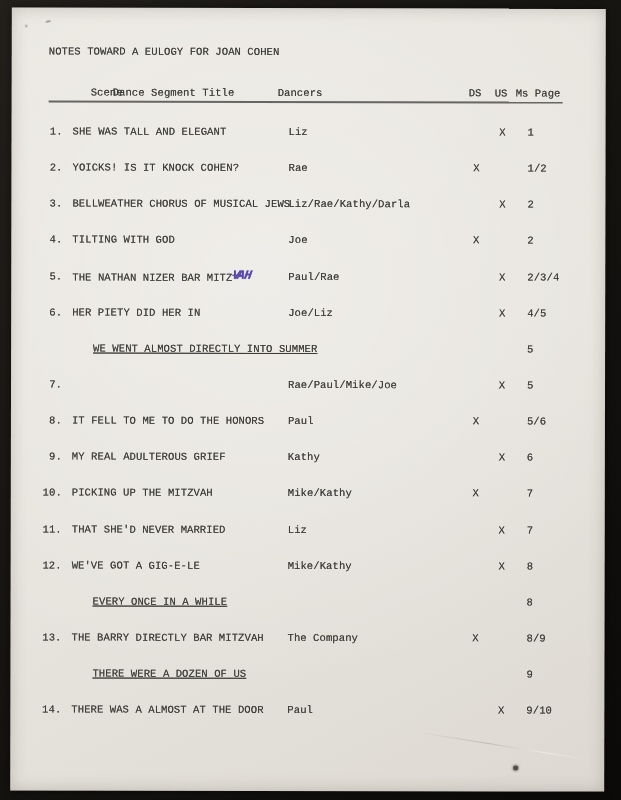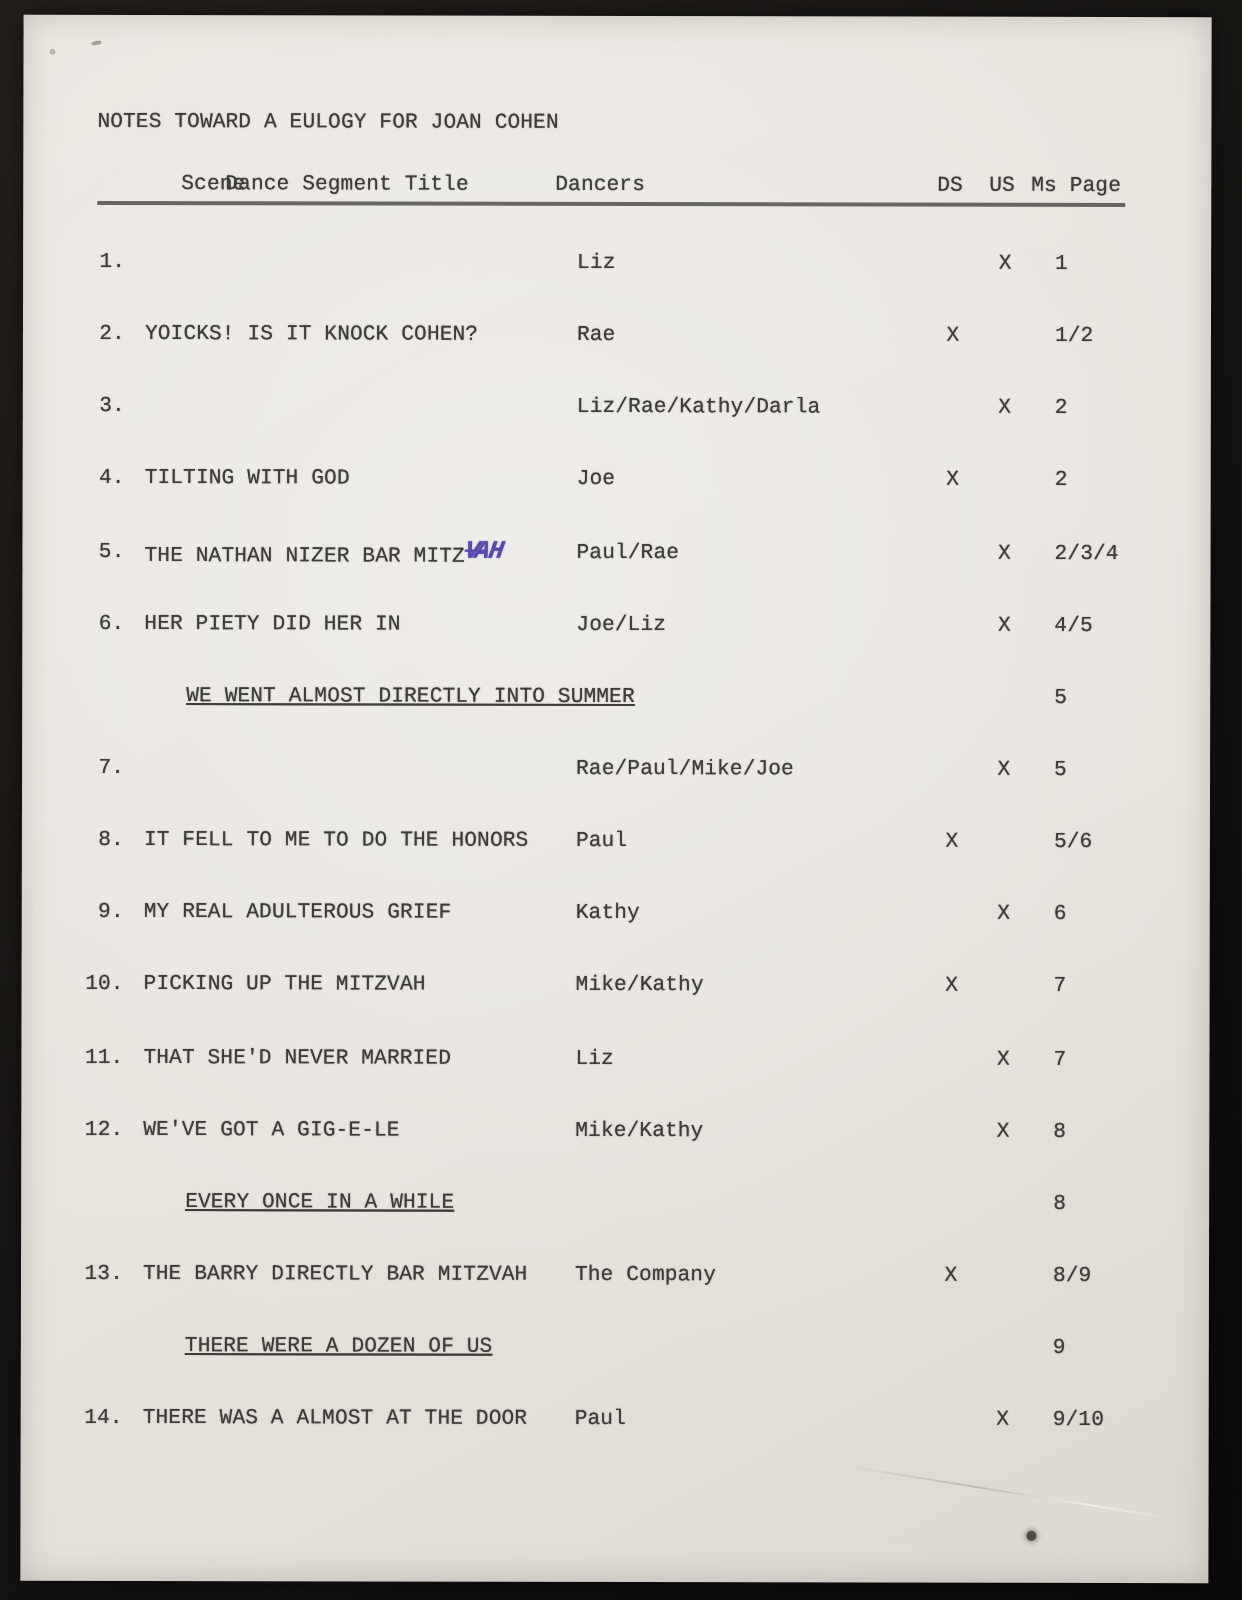--- a/index.html
+++ b/index.html
@@ -17,21 +17,21 @@
     transform:rotate(0.12deg);
   }
   .t{
     position:absolute;
     font:10.6px/1.25 "Liberation Mono","DejaVu Sans Mono",monospace;
     color:var(--ink,#3d3c39);
     text-shadow:0 0 0.6px rgba(61,60,57,0.75);
     letter-spacing:0.05px;
     white-space:pre;
   }
-  .doc-title{left:37px;top:48px;}
+  .doc-title{left:37px;top:38px;}
   .hdr-scene{left:40px;top:79px;margin-left:39px;}
   .hdr-title{left:101px;top:79px;}
   .hdr-dancers{left:266px;top:79px;}
   .hdr-ds{left:457px;top:79px;}
   .hdr-us{left:483px;top:79px;}
   .hdr-page{left:504px;top:79px;}
   .rule{
     position:absolute;left:37px;top:93px;width:514px;height:1.7px;
     background:#504f4c;opacity:0.85;
   }
@@ -88,33 +88,35 @@
   <div class="t hdr-dancers">Dancers</div>
   <div class="t hdr-ds">DS</div>
   <div class="t hdr-us">US</div>
   <div class="t hdr-page">Ms Page</div>
 
   <div class="rule"></div>
 
   <div class="rows">
       <div class="row">
         <span class="c c-num">1.</span>
+        <span class="c c-title">SHE WAS TALL AND ELEGANT</span>
         <span class="c c-dancers">Liz</span>
         <span class="c c-us">X</span>
         <span class="c c-page">1</span>
       </div>
       <div class="row">
         <span class="c c-num">2.</span>
         <span class="c c-title">YOICKS! IS IT KNOCK COHEN?</span>
         <span class="c c-dancers">Rae</span>
         <span class="c c-ds">X</span>
         <span class="c c-page">1/2</span>
       </div>
       <div class="row">
         <span class="c c-num">3.</span>
+        <span class="c c-title">BELLWEATHER CHORUS OF MUSICAL JEWS</span>
         <span class="c c-dancers">Liz/Rae/Kathy/Darla</span>
         <span class="c c-us">X</span>
         <span class="c c-page">2</span>
       </div>
       <div class="row">
         <span class="c c-num">4.</span>
         <span class="c c-title">TILTING WITH GOD</span>
         <span class="c c-dancers">Joe</span>
         <span class="c c-ds">X</span>
         <span class="c c-page">2</span>

